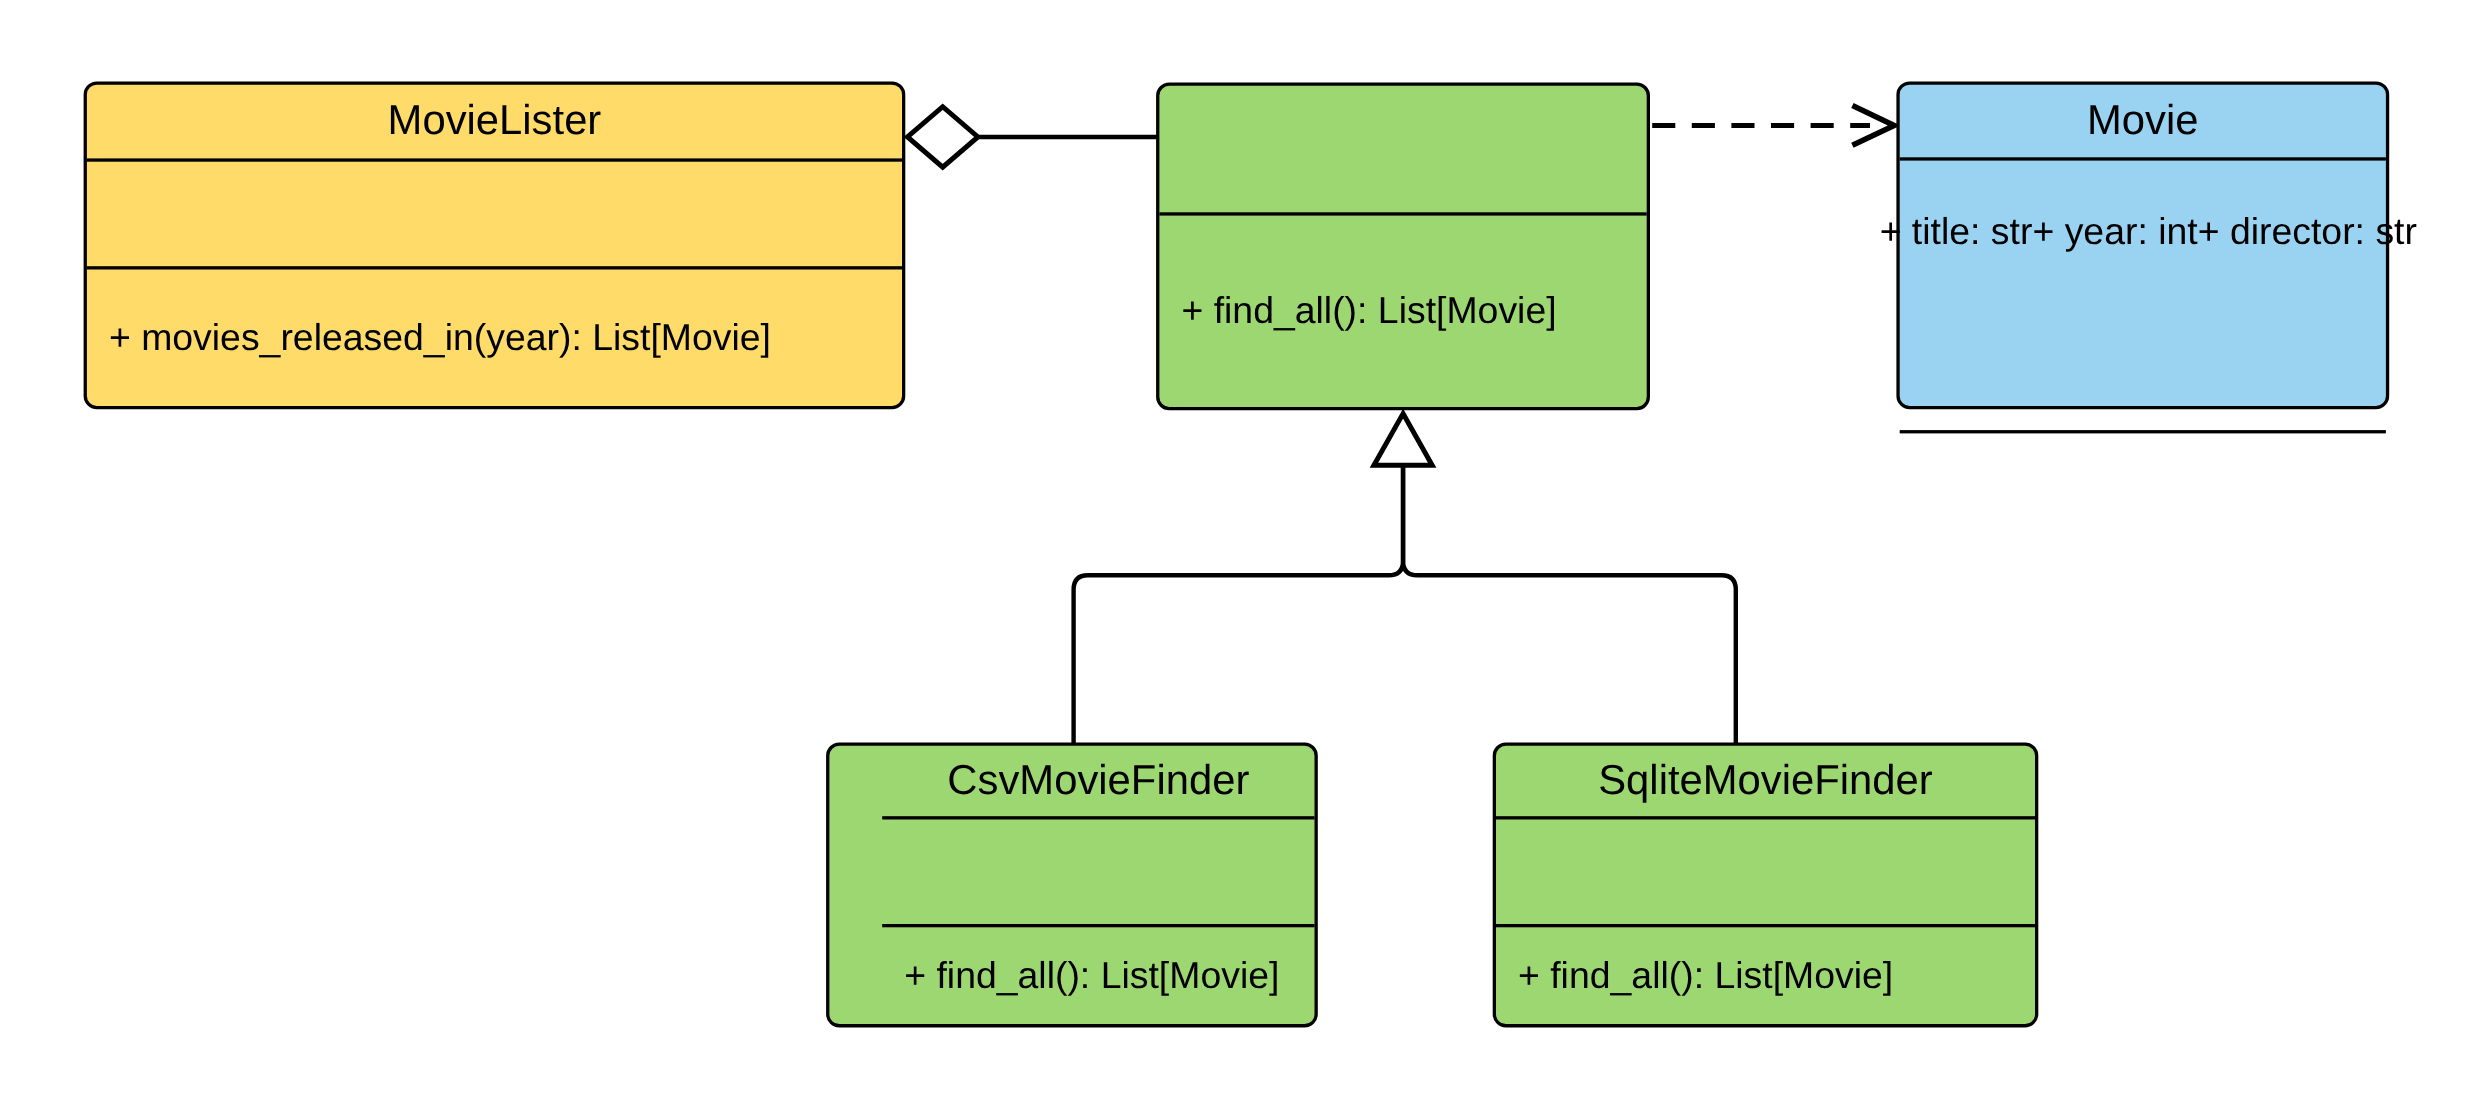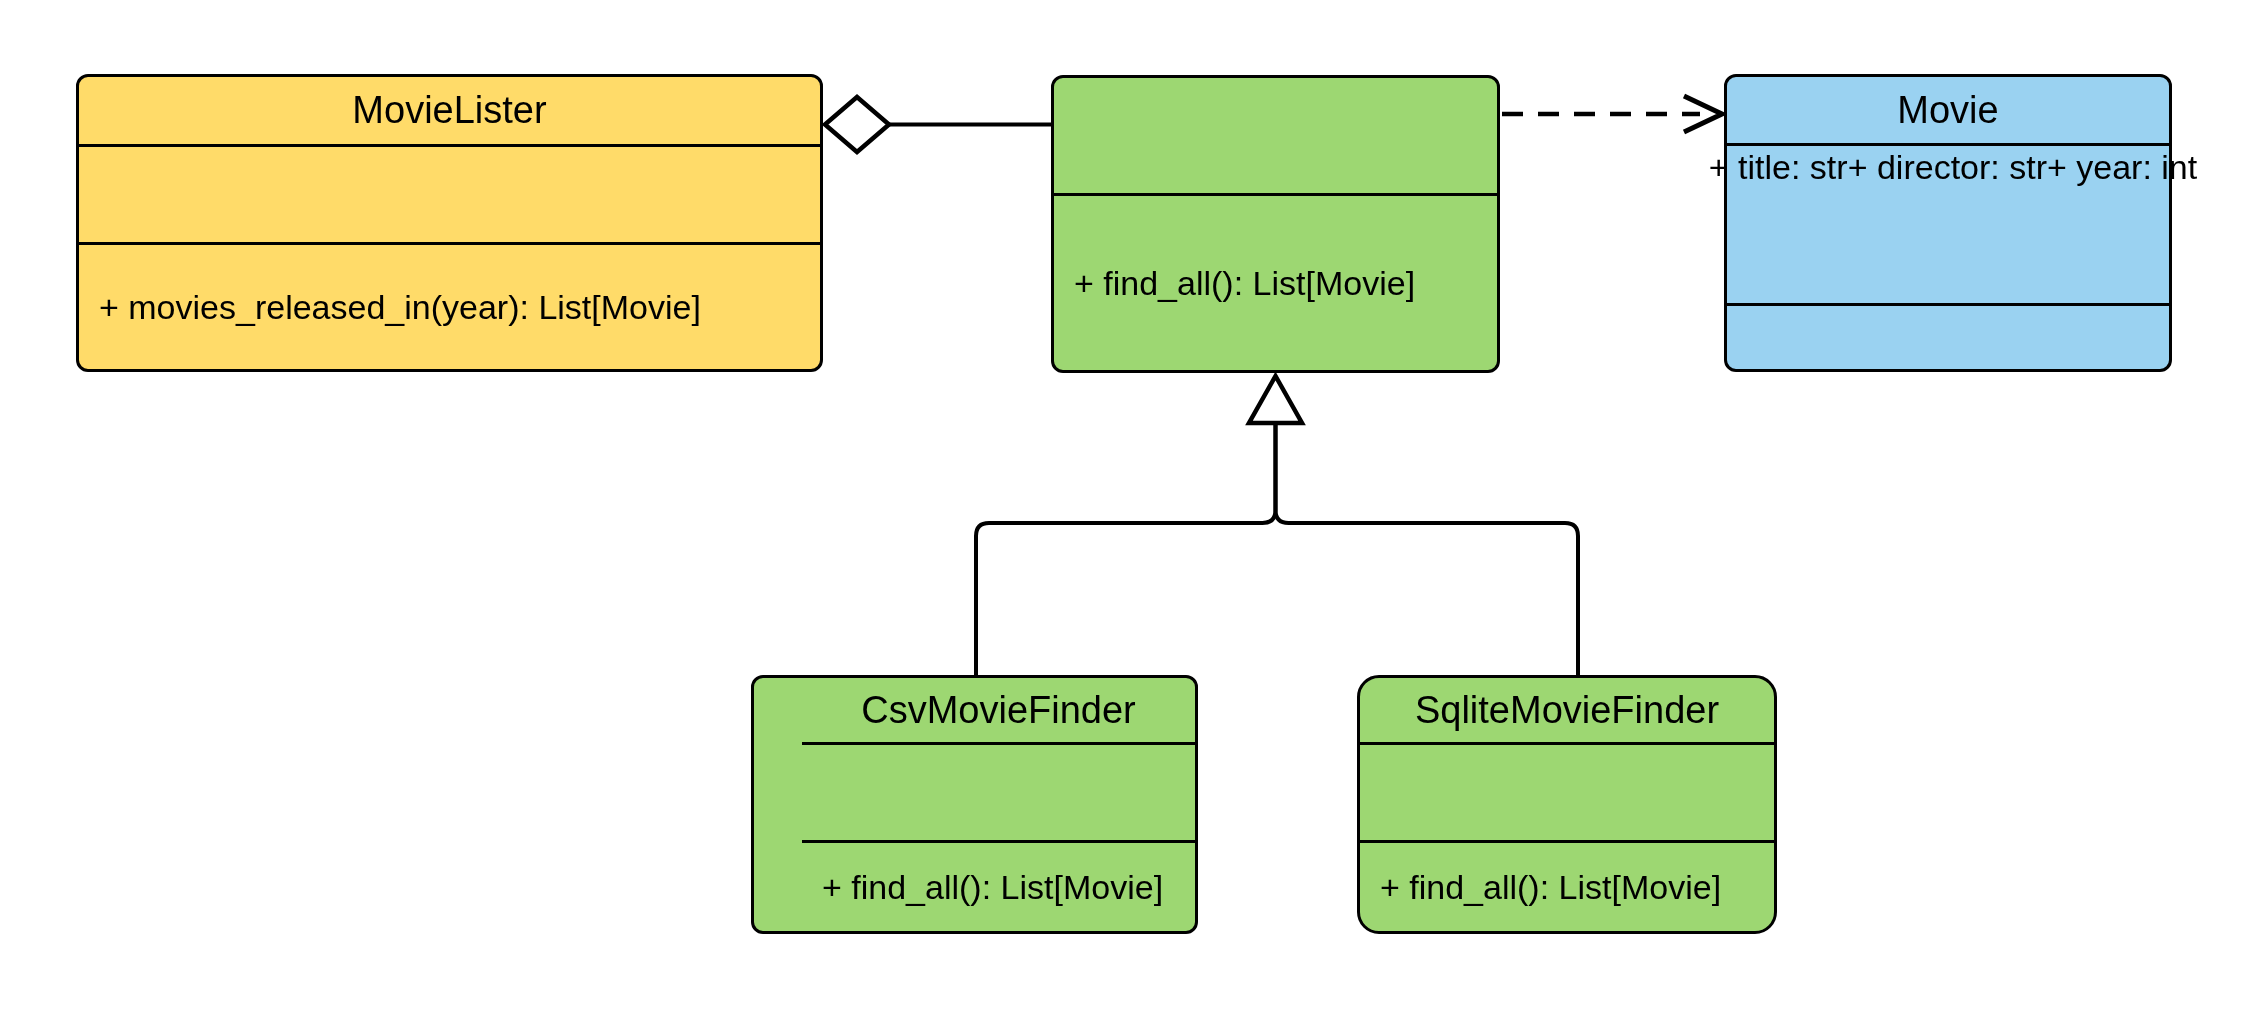--- a/index.html
+++ b/index.html
@@ -55,21 +55,21 @@
   #box-moviefinder .uml-attrs{height:115px;}
 
   #box-movie{left:1724px;top:74px;width:448px;height:298px;}
   #box-movie .uml-title{height:69px;}
   #box-movie .uml-attrs{height:157px;}
 
   #box-csvmoviefinder{left:751px;top:675px;width:447px;height:259px;padding-left:48px;}
   #box-csvmoviefinder .uml-title{height:67px;}
   #box-csvmoviefinder .uml-attrs{height:95px;}
 
-  #box-sqlitemoviefinder{left:1357px;top:675px;width:420px;height:259px;border-radius:22px;}
+  #box-sqlitemoviefinder{left:1357px;top:675px;width:496px;height:259px;}
   #box-sqlitemoviefinder .uml-title{height:67px;}
   #box-sqlitemoviefinder .uml-attrs{height:95px;}
 </style>
 </head>
 <body>
 
 <div class="canvas">
 
   <svg class="connectors" viewBox="0 0 2250 1011">
 
@@ -98,26 +98,26 @@
     </div>
   </div>
 
   <div class="uml-class" id="box-moviefinder" style="background-color: rgb(157, 215, 114);">
     <div class="uml-attrs"></div>
     <div class="uml-methods">
       <div class="uml-line">+ find_all(): List[Movie]</div>
     </div>
   </div>
 
-  <div class="uml-class" id="box-movie" style="background-color: rgb(154, 210, 241);">
+  <div class="uml-class" id="box-movie" style="background-color: rgb(154, 210, 241); gap: 44px;">
     <div class="uml-title">Movie</div>
     <div class="uml-attrs">
       <div class="uml-line">+ title: str</div>
+      <div class="uml-line">+ year: int</div>
       <div class="uml-line">+ director: str</div>
-      <div class="uml-line">+ year: int</div>
     </div>
     <div class="uml-methods"></div>
   </div>
 
   <div class="uml-class" id="box-csvmoviefinder" style="background-color: rgb(157, 215, 114);">
     <div class="uml-title">CsvMovieFinder</div>
     <div class="uml-attrs"></div>
     <div class="uml-methods">
       <div class="uml-line">+ find_all(): List[Movie]</div>
     </div>

